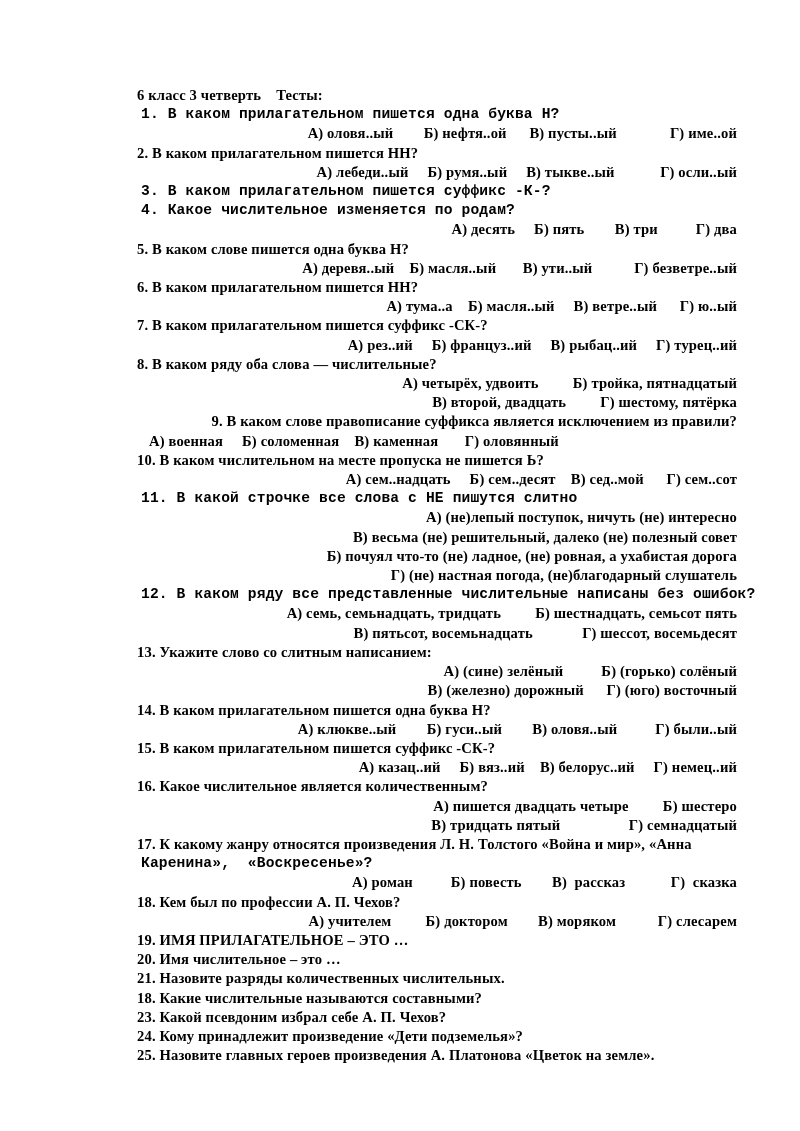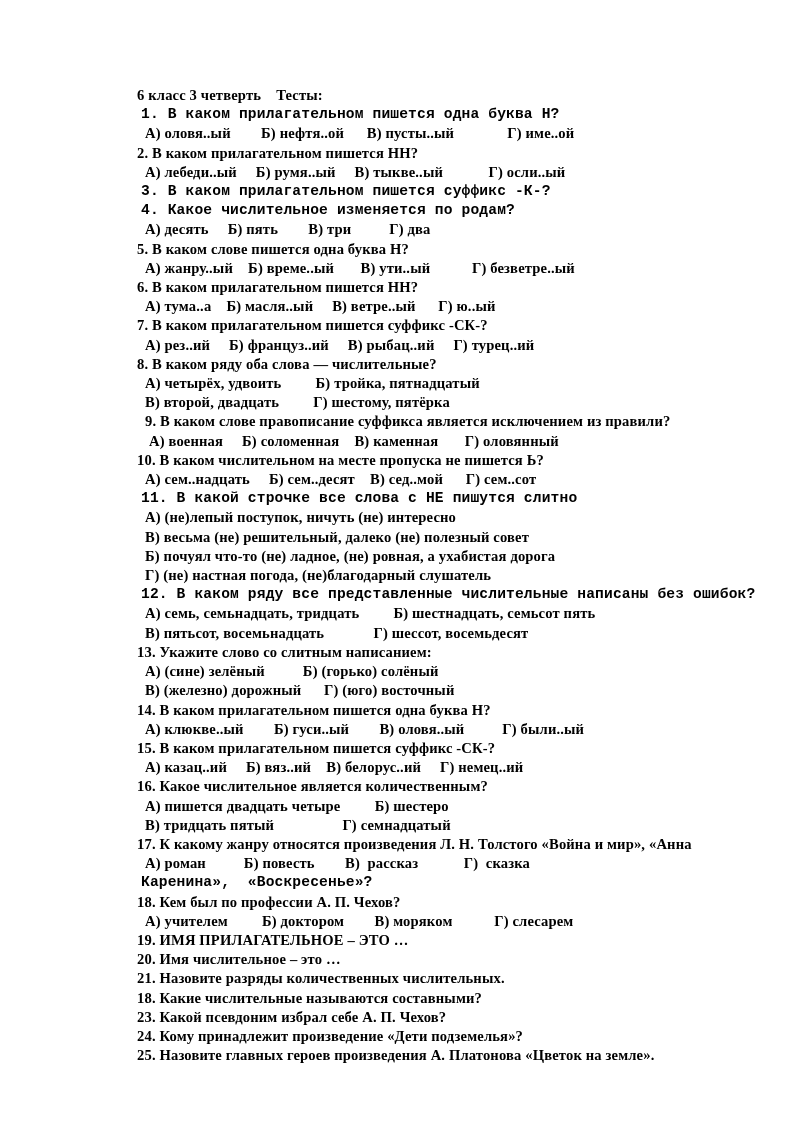--- a/index.html
+++ b/index.html
@@ -33,40 +33,40 @@
   .line {
     font-size: 14.6px;
     font-weight: bold;
     line-height: 19.2px;
     white-space: pre;
     letter-spacing: 0.01em;
   }
   
   .ind0  { padding-left: 0px; }
   .ind1  { padding-left: 4px; font-family: Liberation Mono, monospace; }
-  .ind2  { padding-left: 8px; }
+  .ind2  { padding-left: 8px; text-align: right; }
   .ind3  { padding-left: 12px; }
   .qline { }
   .optline { }
 </style>
 </head>
 <body>
 
 <div id="page">
   <div id="sheet">
       <div class="line ind0 qline">6 класс 3 четверть    Тесты:</div>
       <div class="line ind1 qline">1. В каком прилагательном пишется одна буква Н?</div>
       <div class="line ind2 optline">А) оловя..ый        Б) нефтя..ой      В) пусты..ый              Г) име..ой</div>
       <div class="line ind0 qline">2. В каком прилагательном пишется НН?</div>
       <div class="line ind2 optline">А) лебеди..ый     Б) румя..ый     В) тыкве..ый            Г) осли..ый</div>
       <div class="line ind1 qline">3. В каком прилагательном пишется суффикс -К-?</div>
       <div class="line ind1 qline">4. Какое числительное изменяется по родам?</div>
       <div class="line ind2 optline">А) десять     Б) пять        В) три          Г) два</div>
       <div class="line ind0 qline">5. В каком слове пишется одна буква Н?</div>
-      <div class="line ind2 optline">А) жанру..ый    Б) време..ый       В) ути..ый           Г) безветре..ый</div>
+      <div class="line ind2 optline">А) деревя..ый    Б) масля..ый       В) ути..ый           Г) безветре..ый</div>
       <div class="line ind0 qline">6. В каком прилагательном пишется НН?</div>
       <div class="line ind2 optline">А) тума..а    Б) масля..ый     В) ветре..ый      Г) ю..ый</div>
       <div class="line ind0 qline">7. В каком прилагательном пишется суффикс -СК-?</div>
       <div class="line ind2 optline">А) рез..ий     Б) француз..ий     В) рыбац..ий     Г) турец..ий</div>
       <div class="line ind0 qline">8. В каком ряду оба слова — числительные?</div>
       <div class="line ind2 optline">А) четырёх, удвоить         Б) тройка, пятнадцатый</div>
       <div class="line ind2 optline">В) второй, двадцать         Г) шестому, пятёрка</div>
       <div class="line ind2 qline">9. В каком слове правописание суффикса является исключением из правили?</div>
       <div class="line ind3 optline">А) военная     Б) соломенная    В) каменная       Г) оловянный</div>
       <div class="line ind0 qline">10. В каком числительном на месте пропуска не пишется Ь?</div>
@@ -83,22 +83,22 @@
       <div class="line ind2 optline">А) (сине) зелёный          Б) (горько) солёный</div>
       <div class="line ind2 optline">В) (железно) дорожный      Г) (юго) восточный</div>
       <div class="line ind0 qline">14. В каком прилагательном пишется одна буква Н?</div>
       <div class="line ind2 optline">А) клюкве..ый        Б) гуси..ый        В) оловя..ый          Г) были..ый</div>
       <div class="line ind0 qline">15. В каком прилагательном пишется суффикс -СК-?</div>
       <div class="line ind2 optline">А) казац..ий     Б) вяз..ий    В) белорус..ий     Г) немец..ий</div>
       <div class="line ind0 qline">16. Какое числительное является количественным?</div>
       <div class="line ind2 optline">А) пишется двадцать четыре         Б) шестеро</div>
       <div class="line ind2 optline">В) тридцать пятый                  Г) семнадцатый</div>
       <div class="line ind0 qline">17. К какому жанру относятся произведения Л. Н. Толстого «Война и мир», «Анна</div>
+      <div class="line ind1 qline">Каренина»,  «Воскресенье»?</div>
       <div class="line ind2 optline">А) роман          Б) повесть        В)  рассказ            Г)  сказка</div>
-      <div class="line ind1 qline">Каренина»,  «Воскресенье»?</div>
       <div class="line ind0 qline">18. Кем был по профессии А. П. Чехов?</div>
       <div class="line ind2 optline">А) учителем         Б) доктором        В) моряком           Г) слесарем</div>
       <div class="line ind0 qline">19. ИМЯ ПРИЛАГАТЕЛЬНОЕ – ЭТО …</div>
       <div class="line ind0 qline">20. Имя числительное – это …</div>
       <div class="line ind0 qline">21. Назовите разряды количественных числительных.</div>
       <div class="line ind0 qline">18. Какие числительные называются составными?</div>
       <div class="line ind0 qline">23. Какой псевдоним избрал себе А. П. Чехов?</div>
       <div class="line ind0 qline">24. Кому принадлежит произведение «Дети подземелья»?</div>
       <div class="line ind0 qline">25. Назовите главных героев произведения А. Платонова «Цветок на земле».</div>
     </div>

